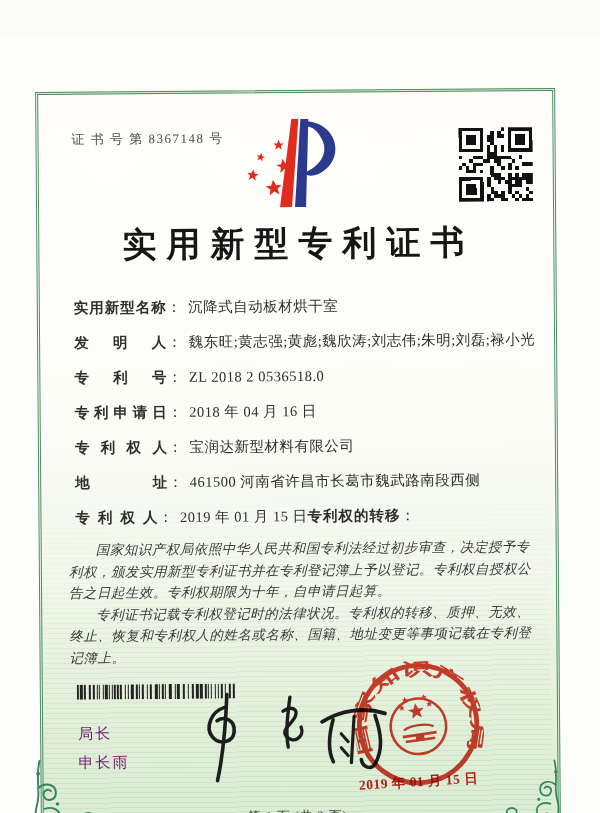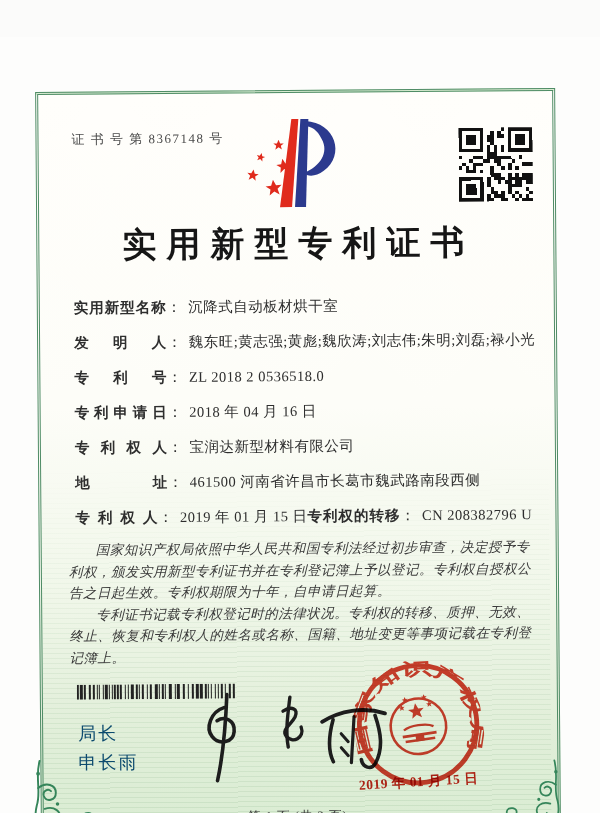--- a/index.html
+++ b/index.html
@@ -25,21 +25,21 @@
   .f-label{display:inline-block;width:92px;text-align:justify;text-align-last:justify;
          text-justify:inter-character;white-space:nowrap;font-weight:bold;}
   .f-colon{margin:0 7px 0 1px;}
   .f-value{letter-spacing:.5px;white-space:nowrap;}
   .pair1{display:flex;align-items:center;width:232px;}
   .pair2{display:flex;align-items:center;}
   .body-text{position:absolute;left:68px;top:501px;width:470px;font-size:13.5px;line-height:21.5px;
          color:#3a3a3a;font-style:italic;}
   .body-text p{margin:0;text-indent:2em;letter-spacing:.5px;}
   .barcode{position:absolute;left:75px;top:646px;width:160px;height:15px;}
-  .director{position:absolute;left:76px;top:681px;font-size:18px;line-height:29px;color:#0c4a6e;letter-spacing:2px;}
+  .director{position:absolute;left:76px;top:681px;font-size:15px;line-height:29px;color:#701a75;letter-spacing:2px;}
   .signature{position:absolute;left:180px;top:650px;width:220px;height:100px;}
   .seal{position:absolute;left:352px;top:624px;width:128px;height:128px;transform:rotate(-8deg);
         opacity:.93;mix-blend-mode:multiply;}
   .seal-date{position:absolute;left:348px;top:737px;width:136px;text-align:center;color:#c8271a;
         font-size:13.5px;font-weight:600;letter-spacing:.5px;transform:rotate(-3deg);mix-blend-mode:multiply;}
   .footer{position:absolute;left:38px;top:771px;width:514px;text-align:center;font-size:12.5px;
         color:#333;letter-spacing:1px;}
   .orn{position:absolute;}
   .orn-bl{left:26px;top:708px;width:80px;height:98px;}
   .orn-br{left:490px;top:712px;width:72px;height:90px;transform:scaleX(-1);}
@@ -321,21 +321,20 @@
       </div>
       <div class="field-row">
         <span class="pair1">
           <span class="f-label">专利权人</span>
             <span class="f-colon">：</span>
           <span class="f-value">2019 年 01 月 15 日</span>
         </span>
         <span class="pair2">
           <span class="f-label">专利权的转移</span>
             <span class="f-colon">：</span>
-          <span class="f-value">CN 208382796 U</span>
         </span>
       </div>
     </div>
 
     <div class="body-text">
       <p>国家知识产权局依照中华人民共和国专利法经过初步审查，决定授予专利权，颁发实用新型专利证书并在专利登记簿上予以登记。专利权自授权公告之日起生效。专利权期限为十年，自申请日起算。</p>
       <p>专利证书记载专利权登记时的法律状况。专利权的转移、质押、无效、终止、恢复和专利权人的姓名或名称、国籍、地址变更等事项记载在专利登记簿上。</p>
     </div>
 
     <div class="barcode"><svg id="bar-svg" viewBox="0 0 160 15" preserveAspectRatio="none" style="width:160px;height:15px;">

